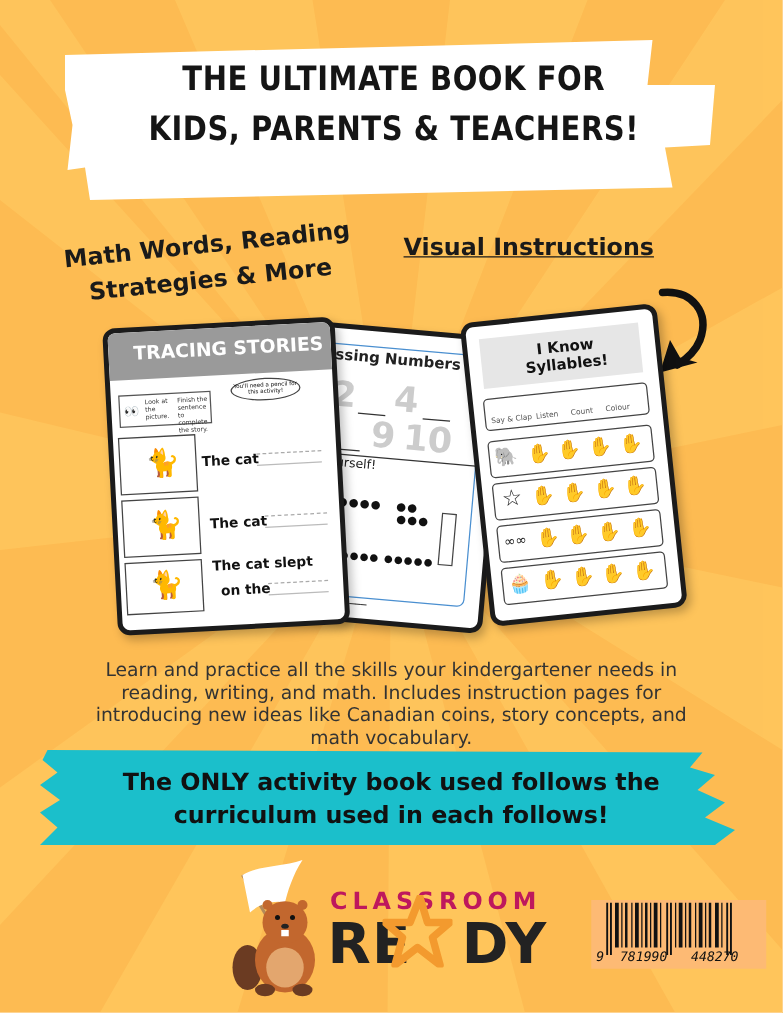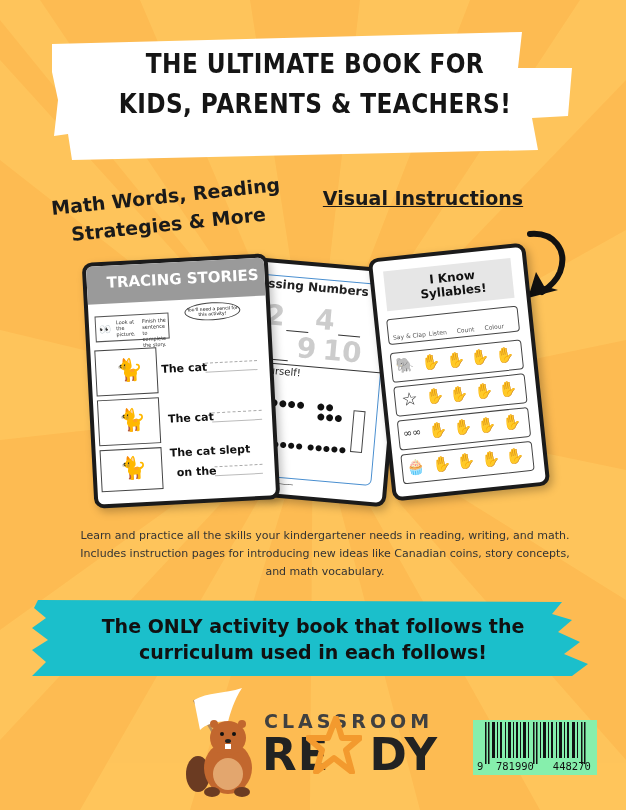--- a/index.html
+++ b/index.html
@@ -41,34 +41,34 @@
   #sheet-syllables { left:380px; top:250px; width:150px; height:236px; transform:rotate(-6deg); }
   #syll-title { left:28px; top:16px; width:100px; text-align:center; font-size:12px; font-weight:bold; color:#111; line-height:14px; }
   #syll-banner { left:10px; top:10px; width:128px; height:40px; background:#e6e6e6; }
   .syll-row { left:8px; width:130px; height:28px; border:1px solid #444; border-radius:4px; background:#fff; }
   .clap { font-size:15px; color:#222; }
 
   
   #arrow { left:524px; top:228px; width:46px; height:78px; }
 
   
-  #description { left:74px; top:527px; width:502px; text-align:center; font-size:11px; line-height:18px; color:#333; }
+  #description { left:62px; top:527px; width:502px; text-align:center; font-size:15px; line-height:18px; color:#333; }
 
   
   #teal-banner { left:32px; top:598px; width:562px; height:78px; }
   #teal-text { left:60px; top:613px; width:506px; text-align:center; font-size:19px; line-height:26px; font-weight:bold; color:#111; }
 
   
   #beaver { left:184px; top:686px; width:80px; height:118px; }
-  #logo-classroom { left:264px; top:710px; font-size:19px; letter-spacing:4px; font-weight:bold; color:#404040; }
+  #logo-classroom { left:264px; top:710px; font-size:19px; letter-spacing:4px; font-weight:bold; color:#be185d; }
   #logo-ready { left:262px; top:728px; font-size:45px; letter-spacing:1px; font-weight:900; color:#222; }
   #logo-star { left:306px; top:716px; width:56px; height:58px; }
 
   
-  #barcode { left:473px; top:720px; width:124px; height:55px; background:#86efac; }
+  #barcode { left:473px; top:720px; width:140px; height:55px; background:#fdba74;font-style:italic; }
   #barcode-digits { left:4px; top:40px; width:120px; font-family:"DejaVu Sans Mono", monospace; font-size:10.5px; color:#111; white-space:pre; }
 </style>
 </head>
 <body>
 
 <div id="cover">
 
   <svg id="rays" viewBox="0 0 626 810">
     <g fill="#FFC85F" opacity="0.75">
       <polygon points="313,405 140,0 250,0"></polygon>
@@ -183,21 +183,21 @@
     <div class="abs cat-text" style="left:80px;top:204px;">on the</div>
     <div class="abs dash-line" style="left:118px;top:206px;width:48px;"></div>
   </div>
 
   <div class="abs" id="description">Learn and practice all the skills your kindergartener needs in reading, writing, and math. Includes instruction pages for introducing new ideas like Canadian coins, story concepts, and math vocabulary.</div>
 
   <svg class="abs" id="teal-banner" viewBox="0 0 562 78">
     <path d="M6,2 L530,4 L520,16 L540,22 L526,34 L548,44 L532,56 L556,66 L540,78 L0,78 L14,64 L0,52 L16,42 L0,30 L14,20 L2,10 Z" fill="#1BBFCB"></path>
   </svg>
   <div class="abs" id="teal-text">
-    <div>The ONLY activity book that follows the</div>
+    <div>The ONLY activity book used follows the</div>
     <div>curriculum used in each follows!</div>
   </div>
 
   <svg class="abs" id="beaver" viewBox="0 0 80 118">
     <line x1="10" y1="14" x2="44" y2="72" stroke="#B48A5A" stroke-width="2.5"></line>
     <path d="M10,14 C24,6 40,8 58,2 C50,14 46,28 44,36 C34,34 22,38 16,44 Z" fill="#FFFFFF"></path>
     <ellipse cx="14" cy="88" rx="12" ry="18" fill="#6B3B22"></ellipse>
     <ellipse cx="44" cy="82" rx="24" ry="26" fill="#C2672E"></ellipse>
     <ellipse cx="44" cy="88" rx="15" ry="16" fill="#E3A66E"></ellipse>
     <ellipse cx="44" cy="52" rx="18" ry="17" fill="#C2672E"></ellipse>

